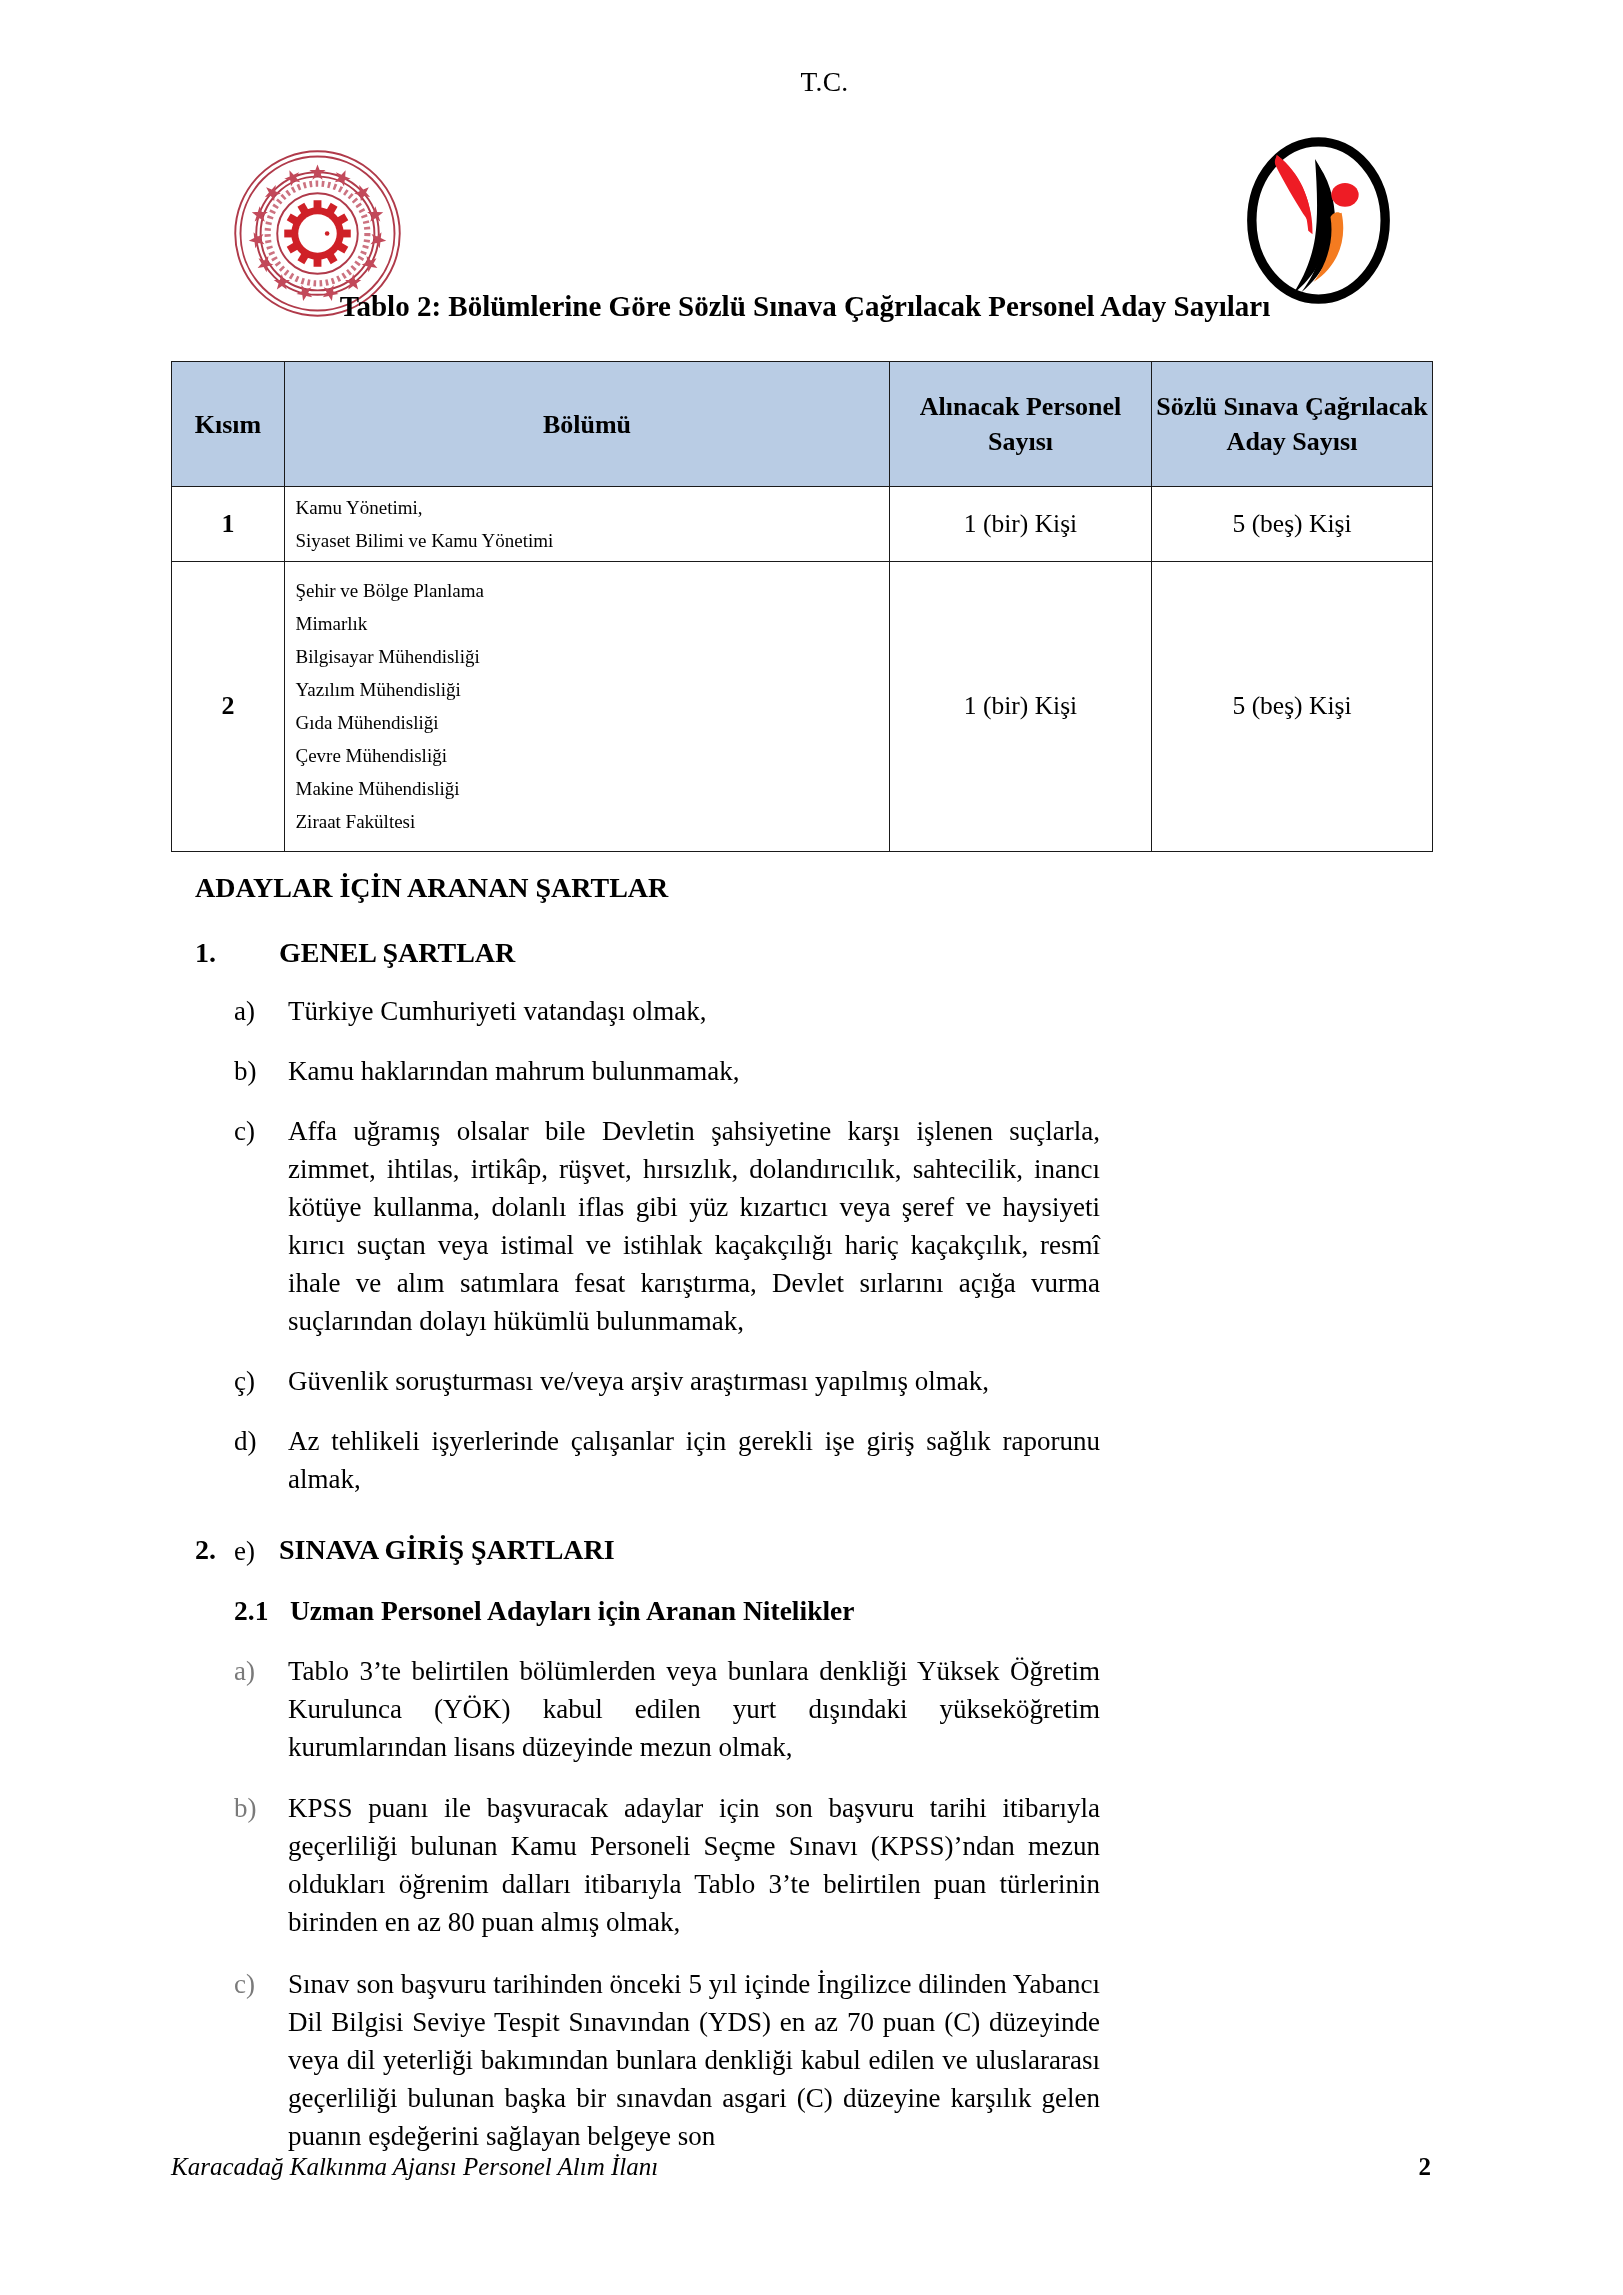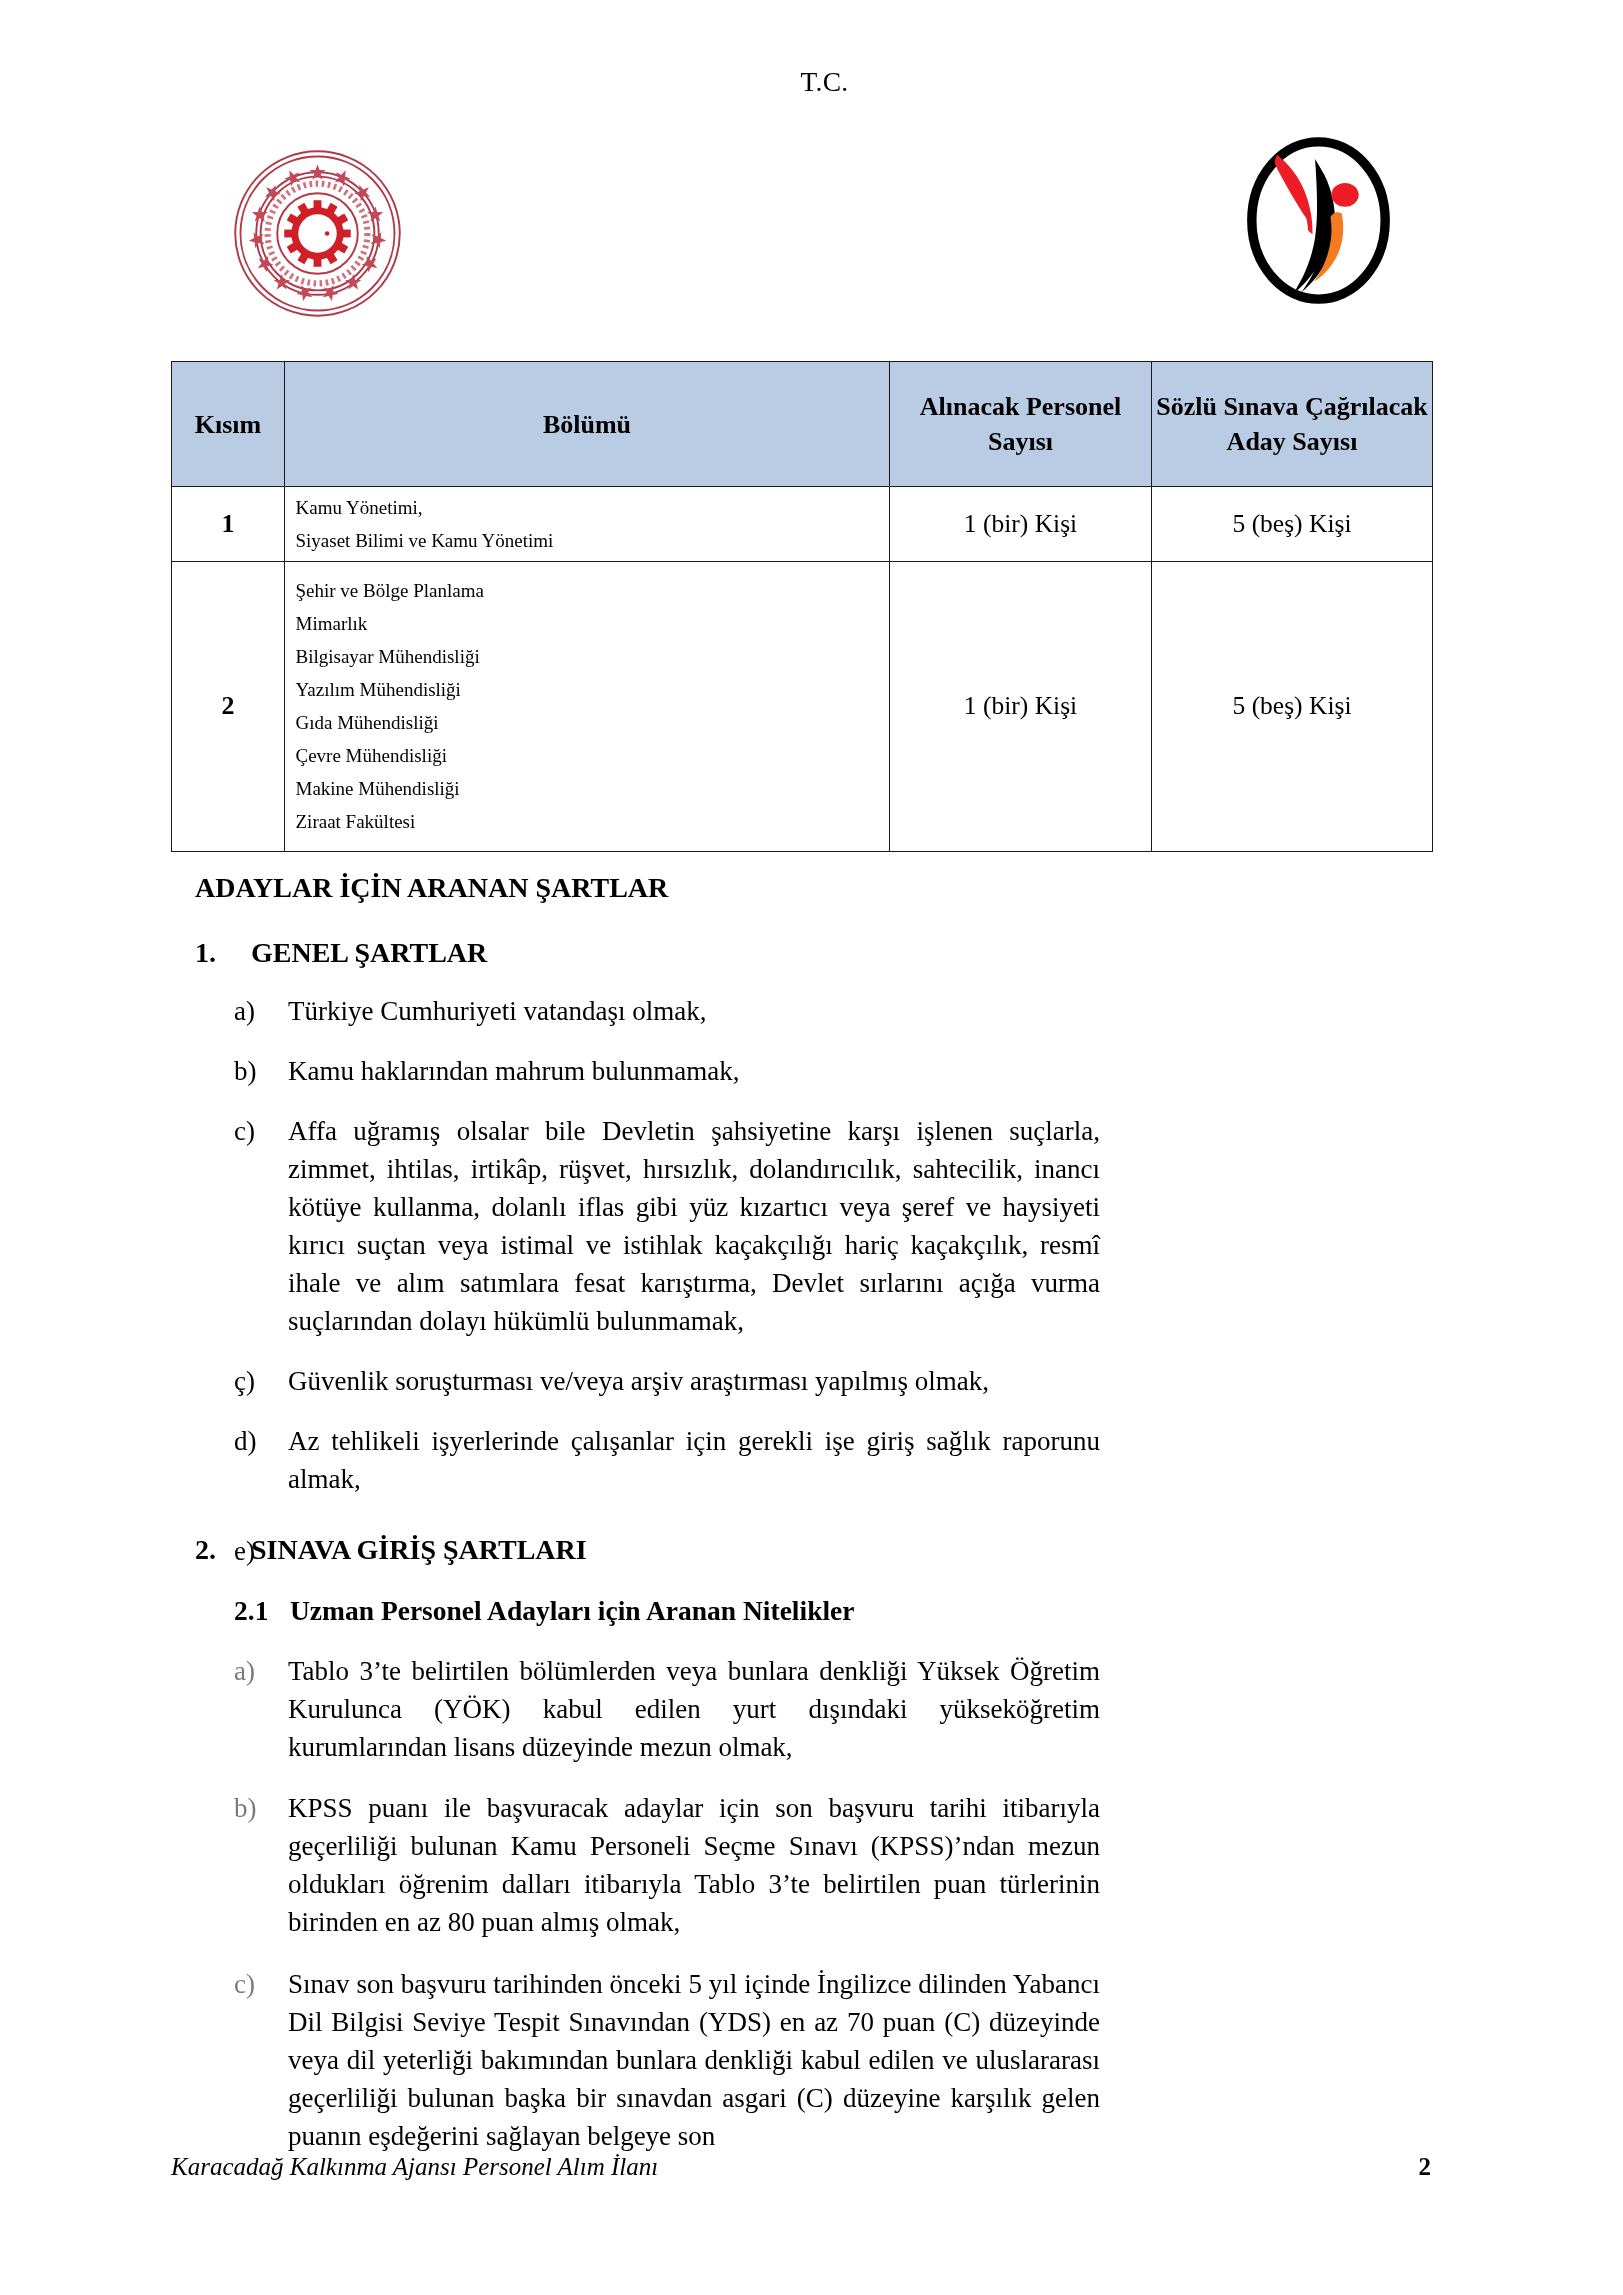--- a/index.html
+++ b/index.html
@@ -144,21 +144,21 @@
     margin: 30px 0 0 195px;
     font-size: 28px;
     font-weight: bold;
     line-height: 35px;
   }
   .h-num .num {
     position: absolute;
     left: 0;
     top: 0;
   }
-  .h-num .txt { display: inline-block; margin-left: 56px; }
+  .h-num .txt { display: inline-block; margin-left: 84px; }
 
   .li {
     position: relative;
     margin: 22px 0 0 0;
     padding-left: 288px;
     padding-right: 190px;
     font-size: 27px;
     line-height: 38px;
     text-align: justify;
     text-justify: inter-word;
@@ -299,20 +299,21 @@
         <path d="M 51 23 C 80 46 94 82 93 116 L 88 112 C 86 82 72 52 50 30 Z" fill="#ee1c25"></path>
 
         <path d="M 126 92 C 132 122 122 150 96 170 C 112 146 118 120 114 96 C 116 92 122 88 126 92 Z" fill="#f47b20"></path>
         <path d="M 127 91 C 134 124 122 154 94 172 C 116 148 124 118 118 94 Z" fill="#f47b20"></path>
 
         <ellipse cx="131" cy="70" rx="16" ry="14" fill="#ee1c25"></ellipse>
       </svg>
     </div>
   </div>
 
+  <div class="table-title">Tablo 2: Bölümlerine Göre Sözlü Sınava Çağrılacak Personel Aday Sayıları</div>
 
   <div class="tbl-wrap">
     <table class="main-table">
       <colgroup>
         <col class="col-kisim">
         <col class="col-bolum">
         <col class="col-alinacak">
         <col class="col-sozlu">
       </colgroup>
       <thead>

